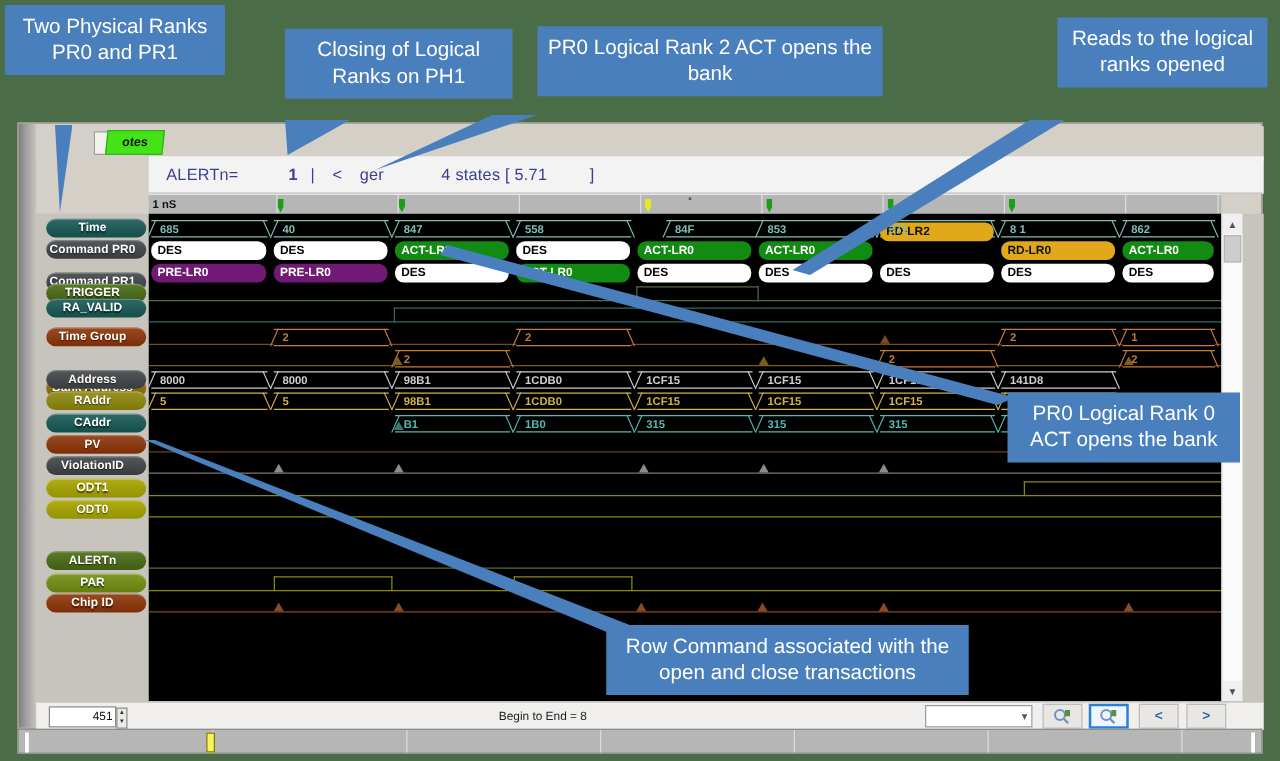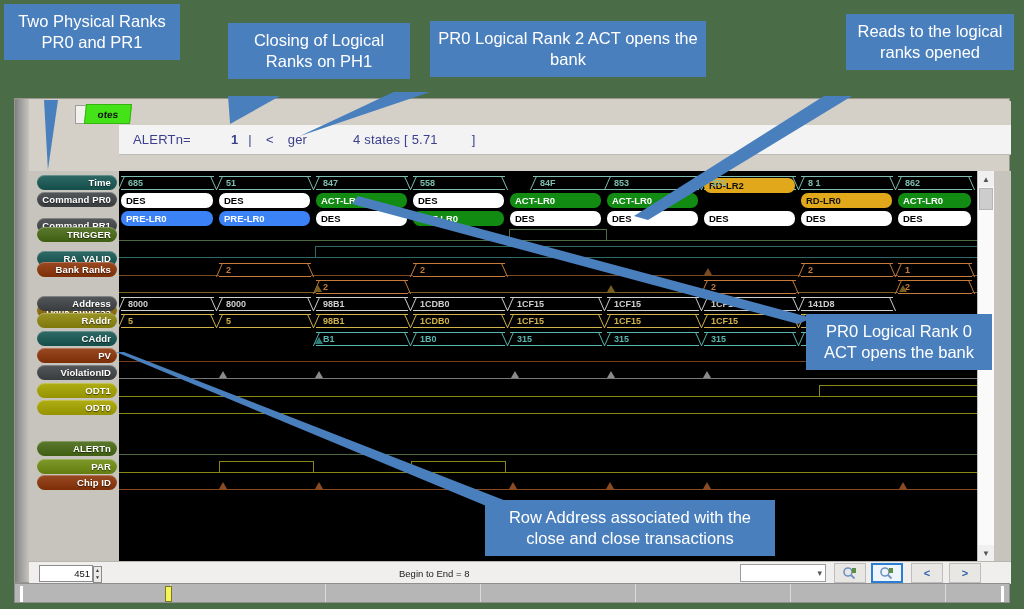--- a/index.html
+++ b/index.html
@@ -76,21 +76,21 @@
     position:absolute; left:14px; top:72px; width:982px; height:390px;
     background:#c7c4bd;
   }
   #names-col{
     position:absolute; left:0; top:0; width:90px; height:100%;
     background:#c7c4bd;
   }
   .sig-name{
     position:absolute; left:8px; width:80px; height:15px;
     border-radius:8px; color:#fff; font-size:9.5px; font-weight:bold;
-    display:flex; align-items:center; justify-content:flex-end;
+    display:flex; align-items:center; justify-content:center;
     padding-right:6px; letter-spacing:.1px;
     box-shadow:inset 0 1px 0 rgba(255,255,255,.25);
     text-shadow:0 1px 1px rgba(0,0,0,.6);
   }
   #canvas{
     position:absolute; left:90px; top:0; width:858px; height:390px;
     background:#000; overflow:hidden;
   }
   
   #vscroll{
@@ -111,21 +111,21 @@
 
   
   .cell{
     position:absolute; height:15px; border-radius:7px;
     font-size:9.5px; font-weight:bold; display:flex; align-items:center;
     padding-left:5px; overflow:hidden; white-space:nowrap;
   }
   .cell.white{ background:#ffffff; color:#000; }
   .cell.green { background:#118b11; color:#fff; }
   .cell.gold  { background:#e0a81a; color:#111; }
-  .cell.blue  { background:#3b82f6; color:#fff; }
+  .cell.blue  { background:#701a75; color:#fff; }
 
   
   .buscell{
     position:absolute; height:14px; font-size:9px; font-weight:bold;
     display:flex; align-items:center; padding-left:7px; white-space:nowrap;
     background:#000;
   }
   .buscell .shape{
     position:absolute; left:0; top:0; right:0; bottom:0;
     border-top:1px solid; border-bottom:1px solid;
@@ -219,42 +219,61 @@
   <div id="infobar">
     <span class="seg s1">ALERTn=</span>
     <span class="seg s2">1</span>
     <span class="seg s3">|</span>
     <span class="seg s4">&lt;</span>
     <span class="seg s4">ger</span>
     <span class="seg s5">4 states [ 5.71</span>
     <span class="seg" style="margin-left:34px">]</span>
   </div>
 
+  <div id="ruler">
+    <span class="lbl">1 nS</span>
+    <div class="tickline" style="left:102px"></div>
+    <div class="tickline" style="left:199px"></div>
+    <div class="tickline" style="left:296px"></div>
+    <div class="tickline" style="left:393px"></div>
+    <div class="tickline" style="left:490px"></div>
+    <div class="tickline" style="left:587px"></div>
+    <div class="tickline" style="left:684px"></div>
+    <div class="tickline" style="left:781px"></div>
+    <div class="tickline" style="left:855px"></div>
+    <div class="marker" style="left:103px"></div>
+    <div class="marker" style="left:200px"></div>
+    <div class="marker yellow" style="left:397px"></div>
+    <div class="dot" style="left:432px"></div>
+    <div class="marker" style="left:494px"></div>
+    <div class="marker" style="left:591px"></div>
+    <div class="marker" style="left:688px"></div>
+  </div>
 
   <div id="wave-area">
 
     <div id="names-col">
 
     <div class="sig-name" style="top: 4px; background: linear-gradient(rgb(47, 106, 102), rgb(19, 78, 74));">
           <span>Time</span>
         </div>
         <div class="sig-name" style="top: 21.3px; background: linear-gradient(rgb(85, 88, 90), rgb(57, 60, 62));">
           <span>Command PR0</span>
         </div>
         <div class="sig-name" style="top: 47px; background: linear-gradient(rgb(85, 88, 90), rgb(57, 60, 62));">
           <span>Command PR1</span>
         </div>
         <div class="sig-name" style="top: 55.9px; background: linear-gradient(rgb(92, 122, 45), rgb(64, 94, 17));">
           <span>TRIGGER</span>
         </div>
-        <div class="sig-name" style="top: 80px; background: linear-gradient(rgb(47, 106, 102), rgb(19, 78, 74));">
+        <div class="sig-name" style="top: 68px; background: linear-gradient(rgb(47, 106, 102), rgb(19, 78, 74));">
           <span>RA_VALID</span>
         </div>
         <div class="sig-name" style="top: 90.5px; background: linear-gradient(rgb(154, 74, 34), rgb(126, 46, 6));">
-          <span>Bank Ranks</span>
+          <span>Time Group</span>
         </div>
         <div class="sig-name" style="top: 107.8px; background: linear-gradient(rgb(155, 123, 36), rgb(127, 95, 8)); margin-top: 24px;">
           <span>Bank Address</span>
         </div>
         <div class="sig-name" style="top: 125.1px; background: linear-gradient(rgb(85, 88, 90), rgb(57, 60, 62));">
           <span>Address</span>
         </div>
         <div class="sig-name" style="top: 142.4px; background: linear-gradient(rgb(154, 147, 38), rgb(126, 119, 10));">
           <span>RAddr</span>
         </div>
@@ -289,21 +308,21 @@
     <div class="buscell c-time" style="left: 2px; top: 5px; width: 93px;">
           <span class="shape"></span>
           <span class="lcap"></span>
           <span class="rcap"></span>
           <span style="position: relative; z-index: 2;">685</span>
         </div>
         <div class="buscell c-time" style="left: 100px; top: 5px; width: 92px;">
           <span class="shape"></span>
           <span class="lcap"></span>
           <span class="rcap"></span>
-          <span style="position: relative; z-index: 2;">51</span>
+          <span style="position: relative; z-index: 2;">40</span>
         </div>
         <div class="buscell c-time" style="left: 197px; top: 5px; width: 92px;">
           <span class="shape"></span>
           <span class="lcap"></span>
           <span class="rcap"></span>
           <span style="position: relative; z-index: 2;">847</span>
         </div>
         <div class="buscell c-time" style="left: 294px; top: 5px; width: 92px;">
           <span class="shape"></span>
           <span class="lcap"></span>
@@ -678,13 +697,13 @@
       <polygon points="460,122 446,128 0,8 6,0" fill="#4a7fbd"></polygon>
     </svg>
 </div>
 <div class="callout" style="left:806px; top:314px; width:186px;">PR0 Logical Rank 0 ACT opens the bank</div>
 
 <div class="leader" style="left:116px; top:352px; width:400px; height:158px;">
   <svg width="400" height="158">
       <polygon points="0,0 8,0 398,152 380,158" fill="#4a7fbd"></polygon>
     </svg>
 </div>
-<div class="callout" style="left:485px; top:500px; width:290px;">Row Address associated with the close and close transactions</div>
+<div class="callout" style="left:485px; top:500px; width:290px;">Row Command associated with the open and close transactions</div>
 
 </body></html>

